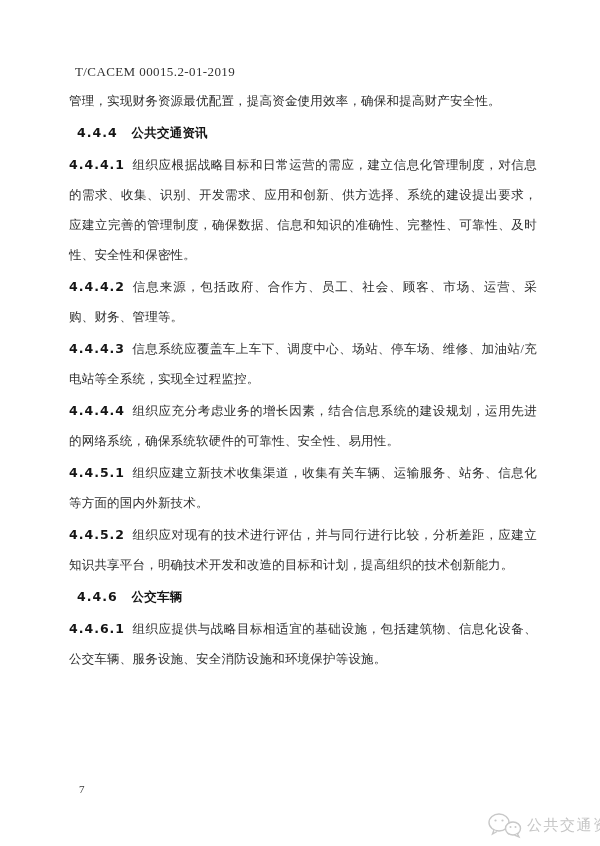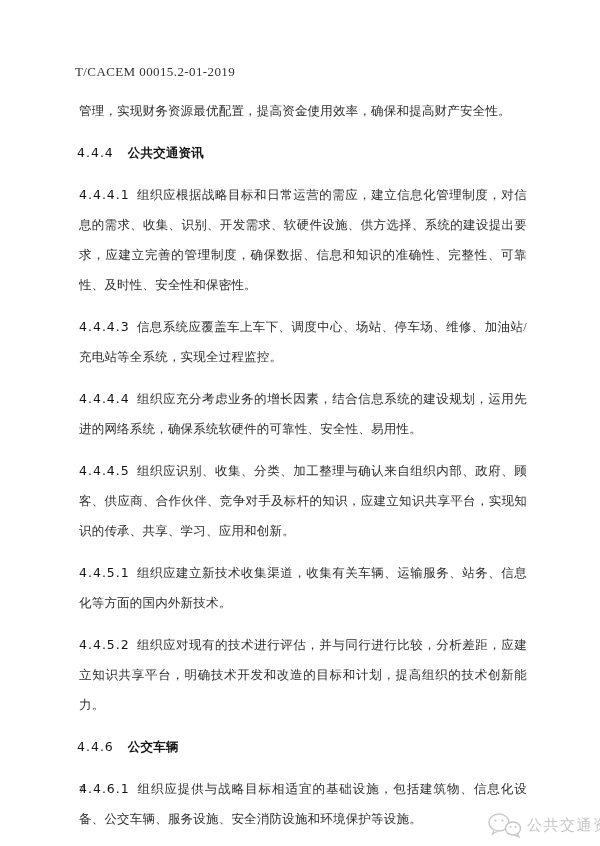--- a/index.html
+++ b/index.html
@@ -31,34 +31,34 @@
     left: 67px;
     top: 84px;
     width: 472px;
     font-size: 12.5px;
     line-height: 30px;
     text-align: justify;
     color: #2e2e2e;
     letter-spacing: 0.2px;
   }
   .content p.body-para {
-    margin: 12px;
+    margin: 2px;
   }
   .content h3.clause-heading {
     margin: 0;
     padding-left: 10px;
     font-size: 12.5px;
     line-height: 30px;
     font-weight: bold;
     color: #151515;
     font-family: "DejaVu Sans", "Liberation Sans", sans-serif;
     text-align: left;
   }
   .clause-num {
-    font-weight: normal;
+    font-weight: bold;
     color: #151515;
     font-family: "DejaVu Sans", "Liberation Sans", sans-serif;
     margin-right: 7px;
     letter-spacing: 1px;
   }
   h3.clause-heading .clause-num {
     margin-right: 14px;
   }
   .page-number {
     position: absolute;
@@ -87,24 +87,24 @@
 </head>
 <body>
 
 <div class="page">
 
   <div class="doc-header">T/CACEM 00015.2-01-2019</div>
 
   <div class="content" id="content-root">
       <p class="body-para"><span>管理，实现财务资源最优配置，提高资金使用效率，确保和提高财产安全性。</span></p>
       <h3 class="clause-heading"><span class="clause-num">4.4.4</span><span>公共交通资讯</span></h3>
-      <p class="body-para"><span class="clause-num">4.4.4.1</span><span>组织应根据战略目标和日常运营的需应，建立信息化管理制度，对信息的需求、收集、识别、开发需求、软硬件设施、供方选择、系统的建设提出要求，应建立完善的管理制度，确保数据、信息和知识的准确性、完整性、可靠性、及时性、安全性和保密性。</span></p>
+      <p class="body-para"><span class="clause-num">4.4.4.1</span><span>组织应根据战略目标和日常运营的需应，建立信息化管理制度，对信息的需求、收集、识别、开发需求、应用和创新、供方选择、系统的建设提出要求，应建立完善的管理制度，确保数据、信息和知识的准确性、完整性、可靠性、及时性、安全性和保密性。</span></p>
+      <p class="body-para"><span class="clause-num">4.4.4.2</span><span>信息来源，包括政府、合作方、员工、社会、顾客、市场、运营、采购、财务、管理等。</span></p>
       <p class="body-para"><span class="clause-num">4.4.4.3</span><span>信息系统应覆盖车上车下、调度中心、场站、停车场、维修、加油站/充电站等全系统，实现全过程监控。</span></p>
       <p class="body-para"><span class="clause-num">4.4.4.4</span><span>组织应充分考虑业务的增长因素，结合信息系统的建设规划，运用先进的网络系统，确保系统软硬件的可靠性、安全性、易用性。</span></p>
-      <p class="body-para"><span class="clause-num">4.4.4.5</span><span>组织应识别、收集、分类、加工整理与确认来自组织内部、政府、顾客、供应商、合作伙伴、竞争对手及标杆的知识，应建立知识共享平台，实现知识的传承、共享、学习、应用和创新。</span></p>
       <p class="body-para"><span class="clause-num">4.4.5.1</span><span>组织应建立新技术收集渠道，收集有关车辆、运输服务、站务、信息化等方面的国内外新技术。</span></p>
       <p class="body-para"><span class="clause-num">4.4.5.2</span><span>组织应对现有的技术进行评估，并与同行进行比较，分析差距，应建立知识共享平台，明确技术开发和改造的目标和计划，提高组织的技术创新能力。</span></p>
       <h3 class="clause-heading"><span class="clause-num">4.4.6</span><span>公交车辆</span></h3>
       <p class="body-para"><span class="clause-num">4.4.6.1</span><span>组织应提供与战略目标相适宜的基础设施，包括建筑物、信息化设备、公交车辆、服务设施、安全消防设施和环境保护等设施。</span></p>
     </div>
 
   <div class="page-number">7</div>
 
   <div class="watermark">
     <span>

